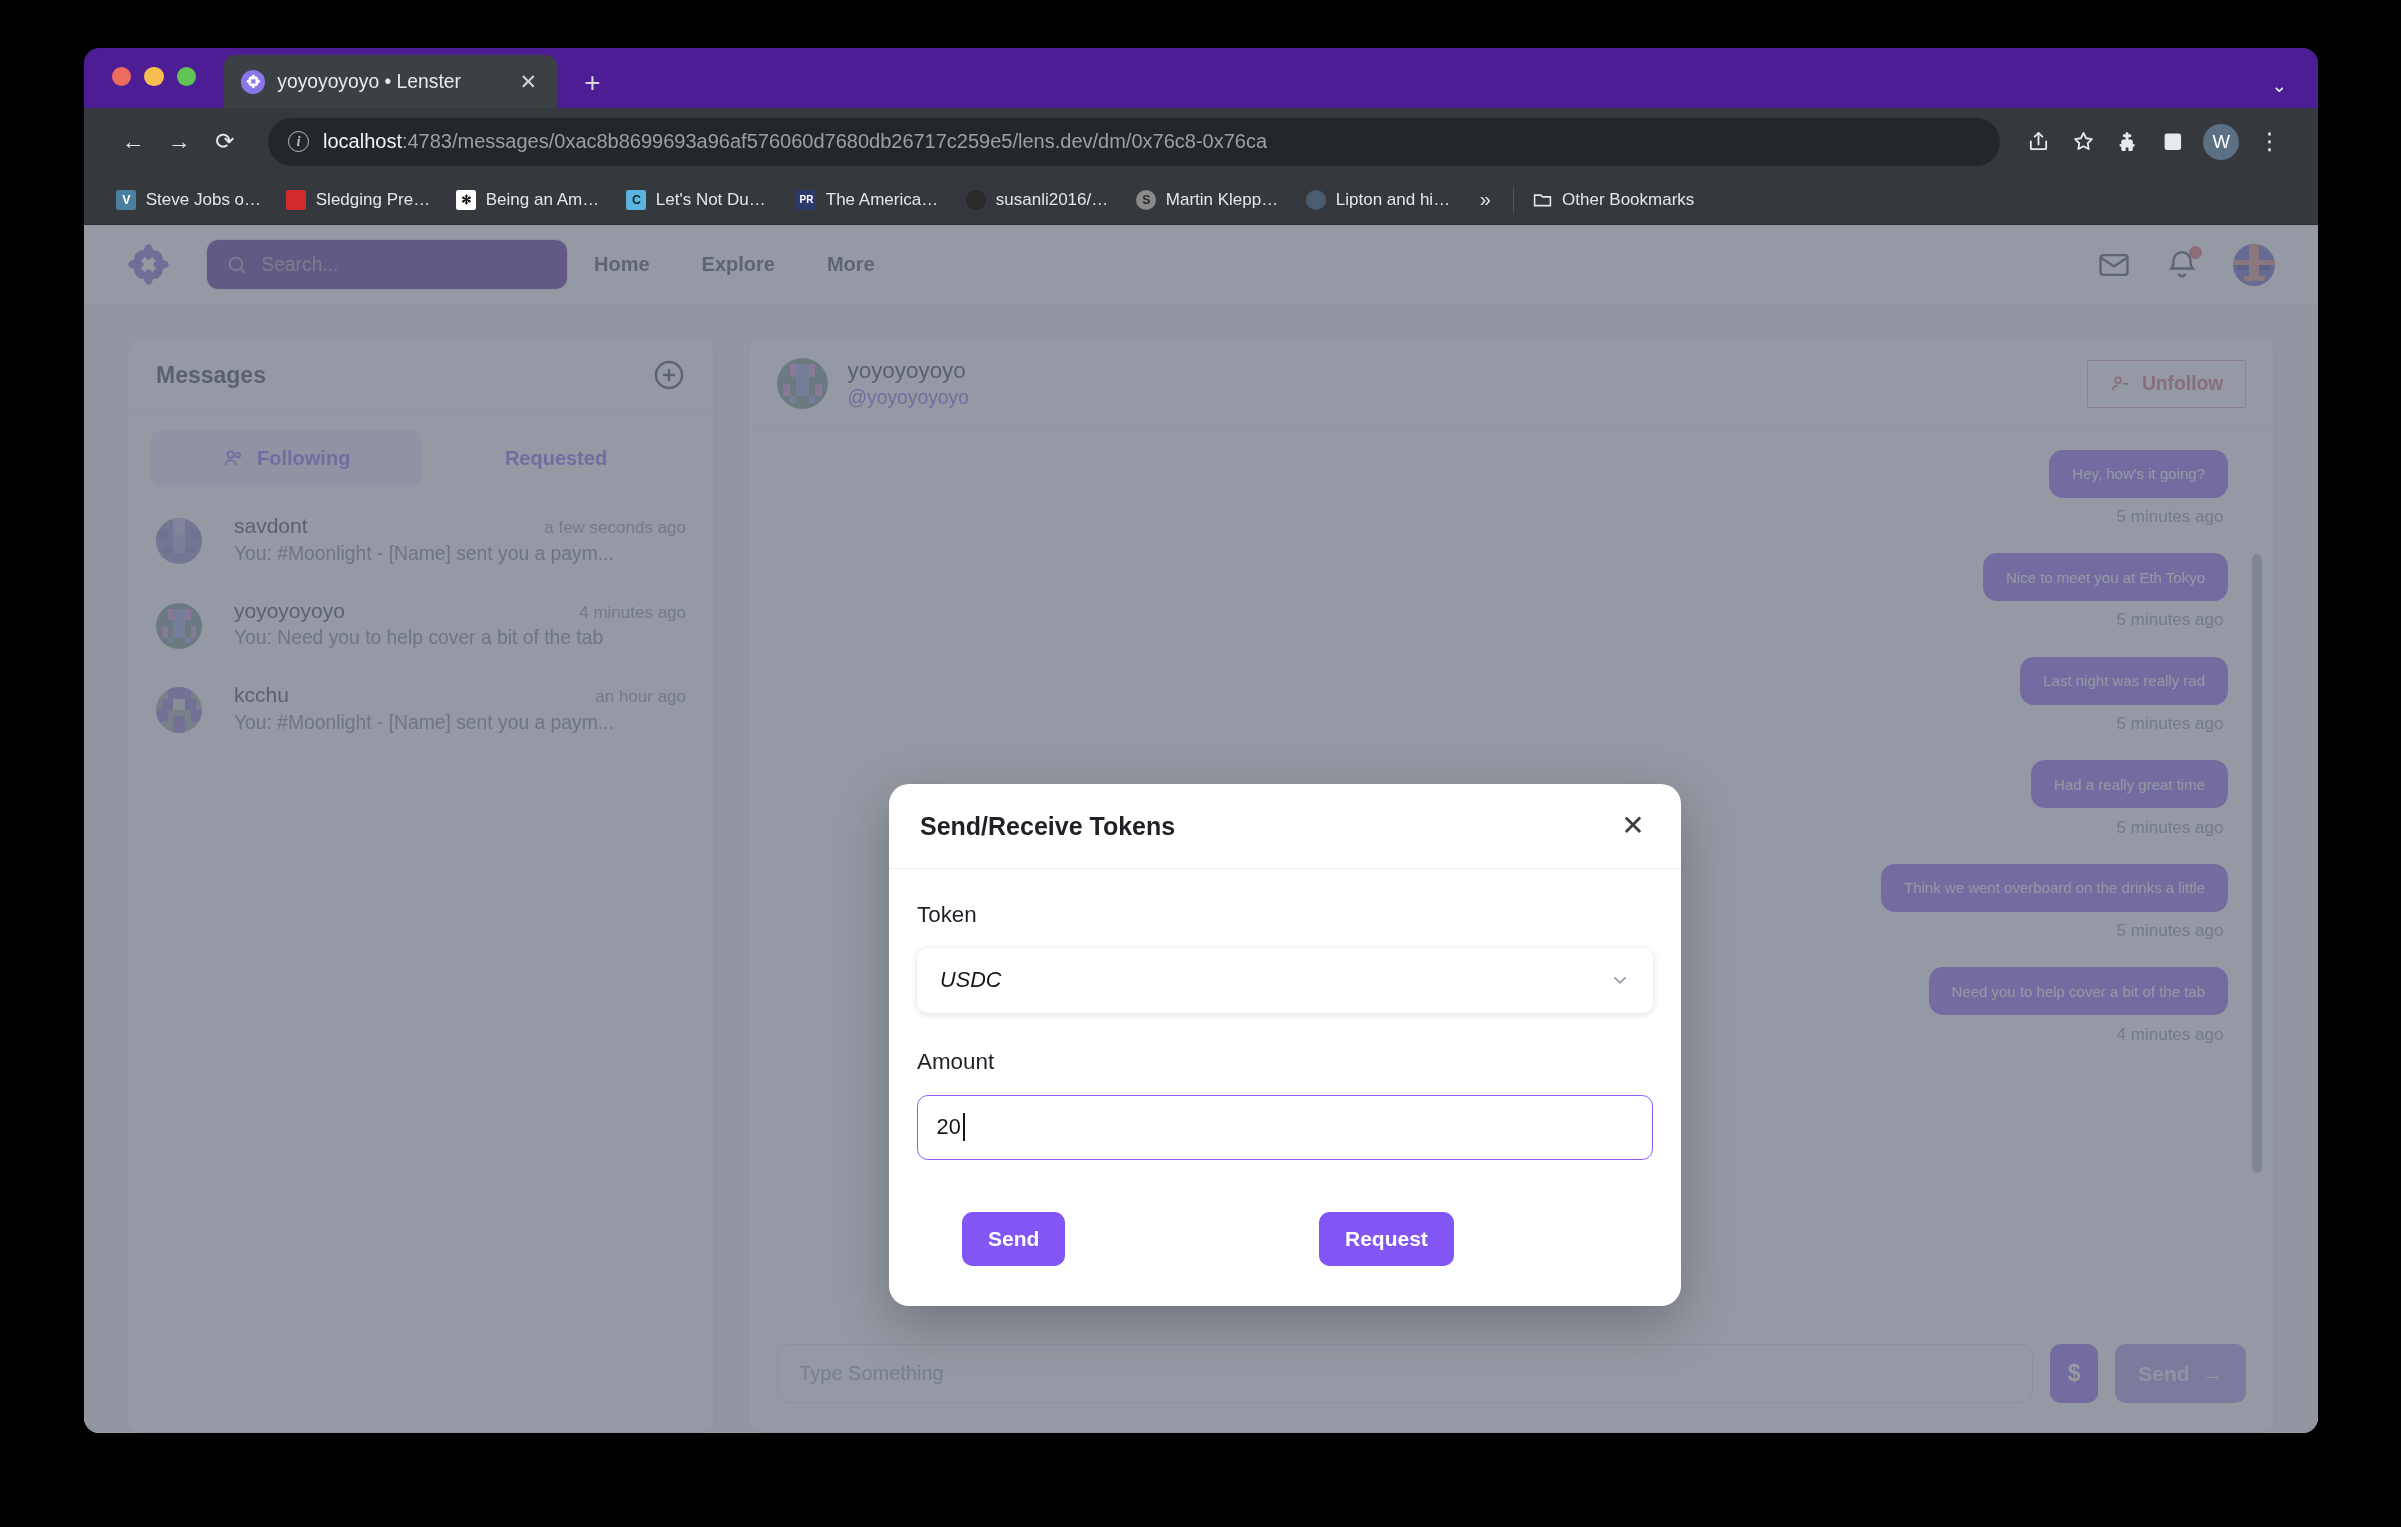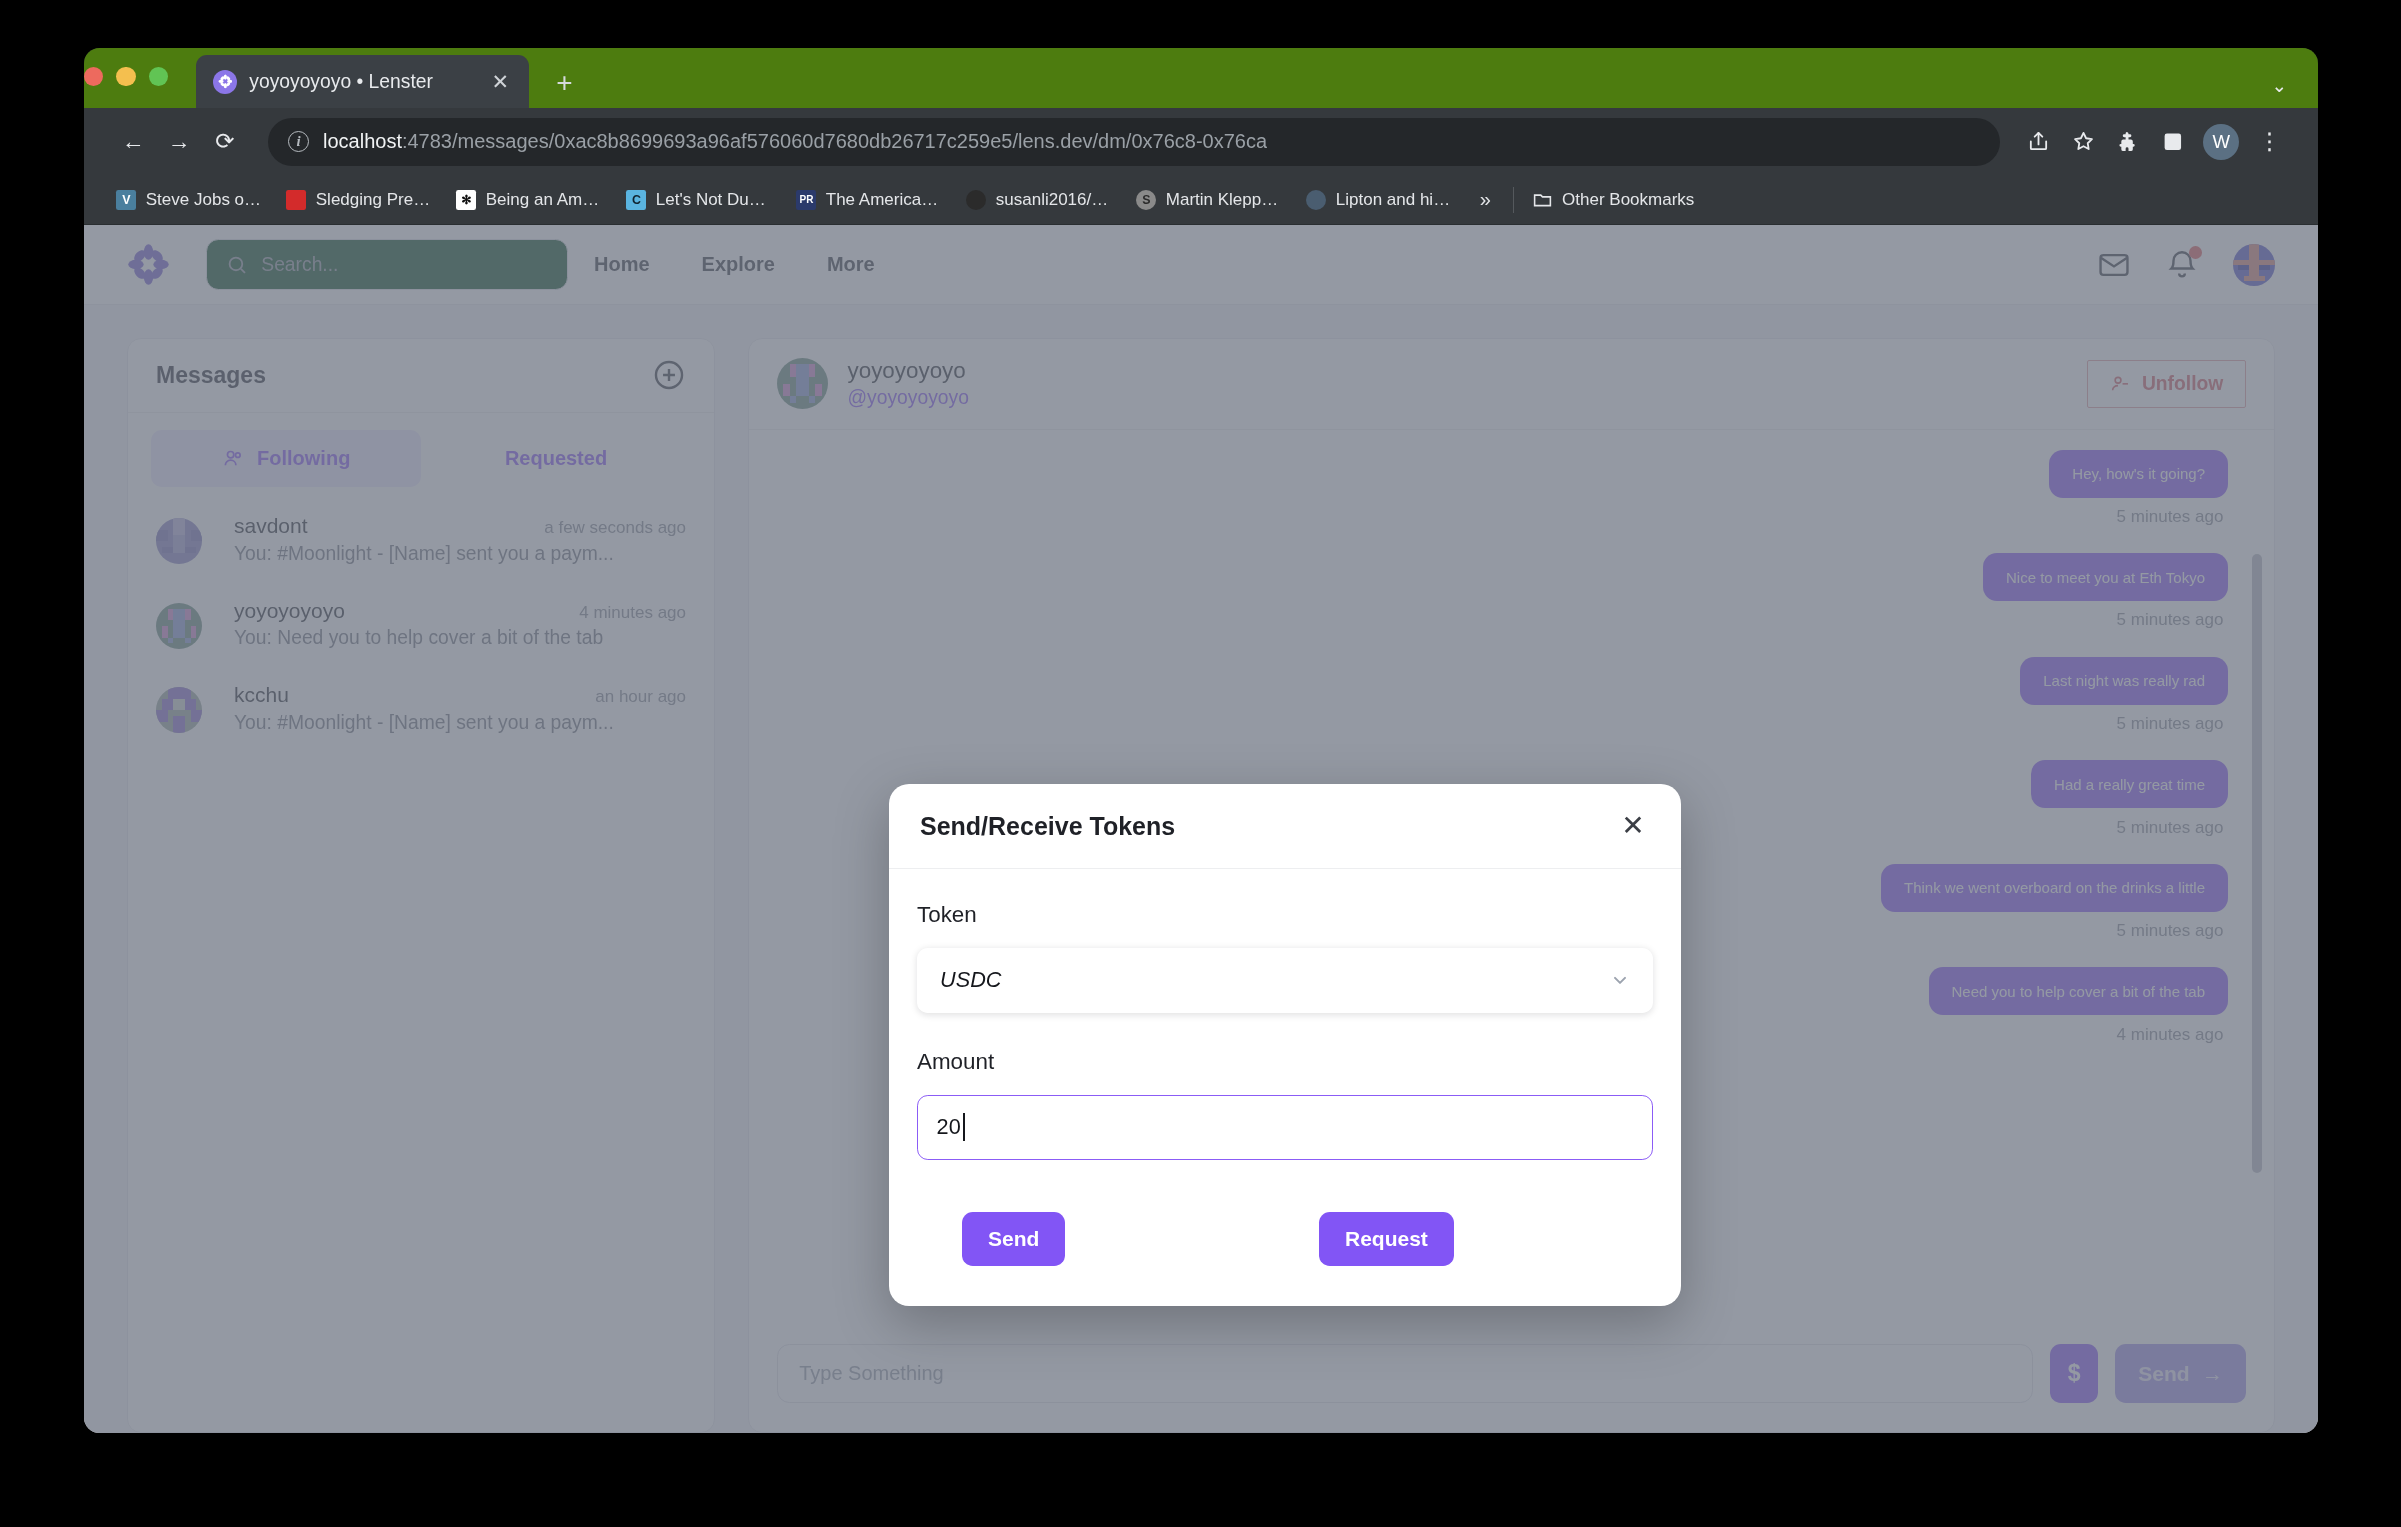--- a/index.html
+++ b/index.html
@@ -18,23 +18,24 @@
     background: #282c30;
     border-radius: 15.5px;
     overflow: hidden;
     box-shadow: 0 9.3px 46px rgba(0,0,0,.6);
   }
 
   
   #tab-strip {
     position: relative;
     height: 60px;
-    background: #4d7c0f;
+    background: #4c1d95;
     display: flex;
     align-items: flex-end;
+    padding-left: 28px;
   }
   .traffic-lights { display:flex; gap:13px; align-items:center; height:60px; padding-bottom:3.1px; }
   .tl { width: 19.3px; height: 19.3px; border-radius: 50%; }
   .tl.red { background:#ed6a5e; } .tl.yellow { background:#f4bf4f; } .tl.green { background:#61c454; }
 
   #active-tab {
     margin-left: 28px;
     width: 333px; height: 53px;
     background: #3b4045;
     border-radius: 10.8px 10.8px 0 0;
@@ -136,21 +137,21 @@
   #app-nav {
     height: 80px; background:#fff;
     display:flex; align-items:center; padding: 0 43px; gap: 0;
     border-bottom: 0.8px solid #e8e8ec;
   }
   #lenster-logo { width: 43px; height: 43px; flex:0 0 auto; }
   #app-search {
     margin-left: 36px; width: 362px; height: 51px;
     border: 1.2px solid #e3e3e8; border-radius: 12.4px;
     display:flex; align-items:center; gap: 14px; padding: 0 18.6px;
-    background:#14532d;
+    background:#4c1d95;
   }
   #app-search .ph { color:#9ca0ab; font-size: 19.3px; }
   .nav-link { color:#3d4049; font-size: 20px; font-weight: 600; padding: 0 26px; }
   #app-nav-right { margin-left:auto; display:flex; align-items:center; gap: 34px; }
   .nav-ico-wrap { position: relative; width: 34px; height: 34px; }
   #bell-dot { position:absolute; right:-3.1px; top:-1.5px; width:13px;height:13px;border-radius:50%;background:#e06060; }
   #nav-avatar { width: 42px; height: 42px; border-radius: 50%; overflow:hidden; }
 
   
   #main {

